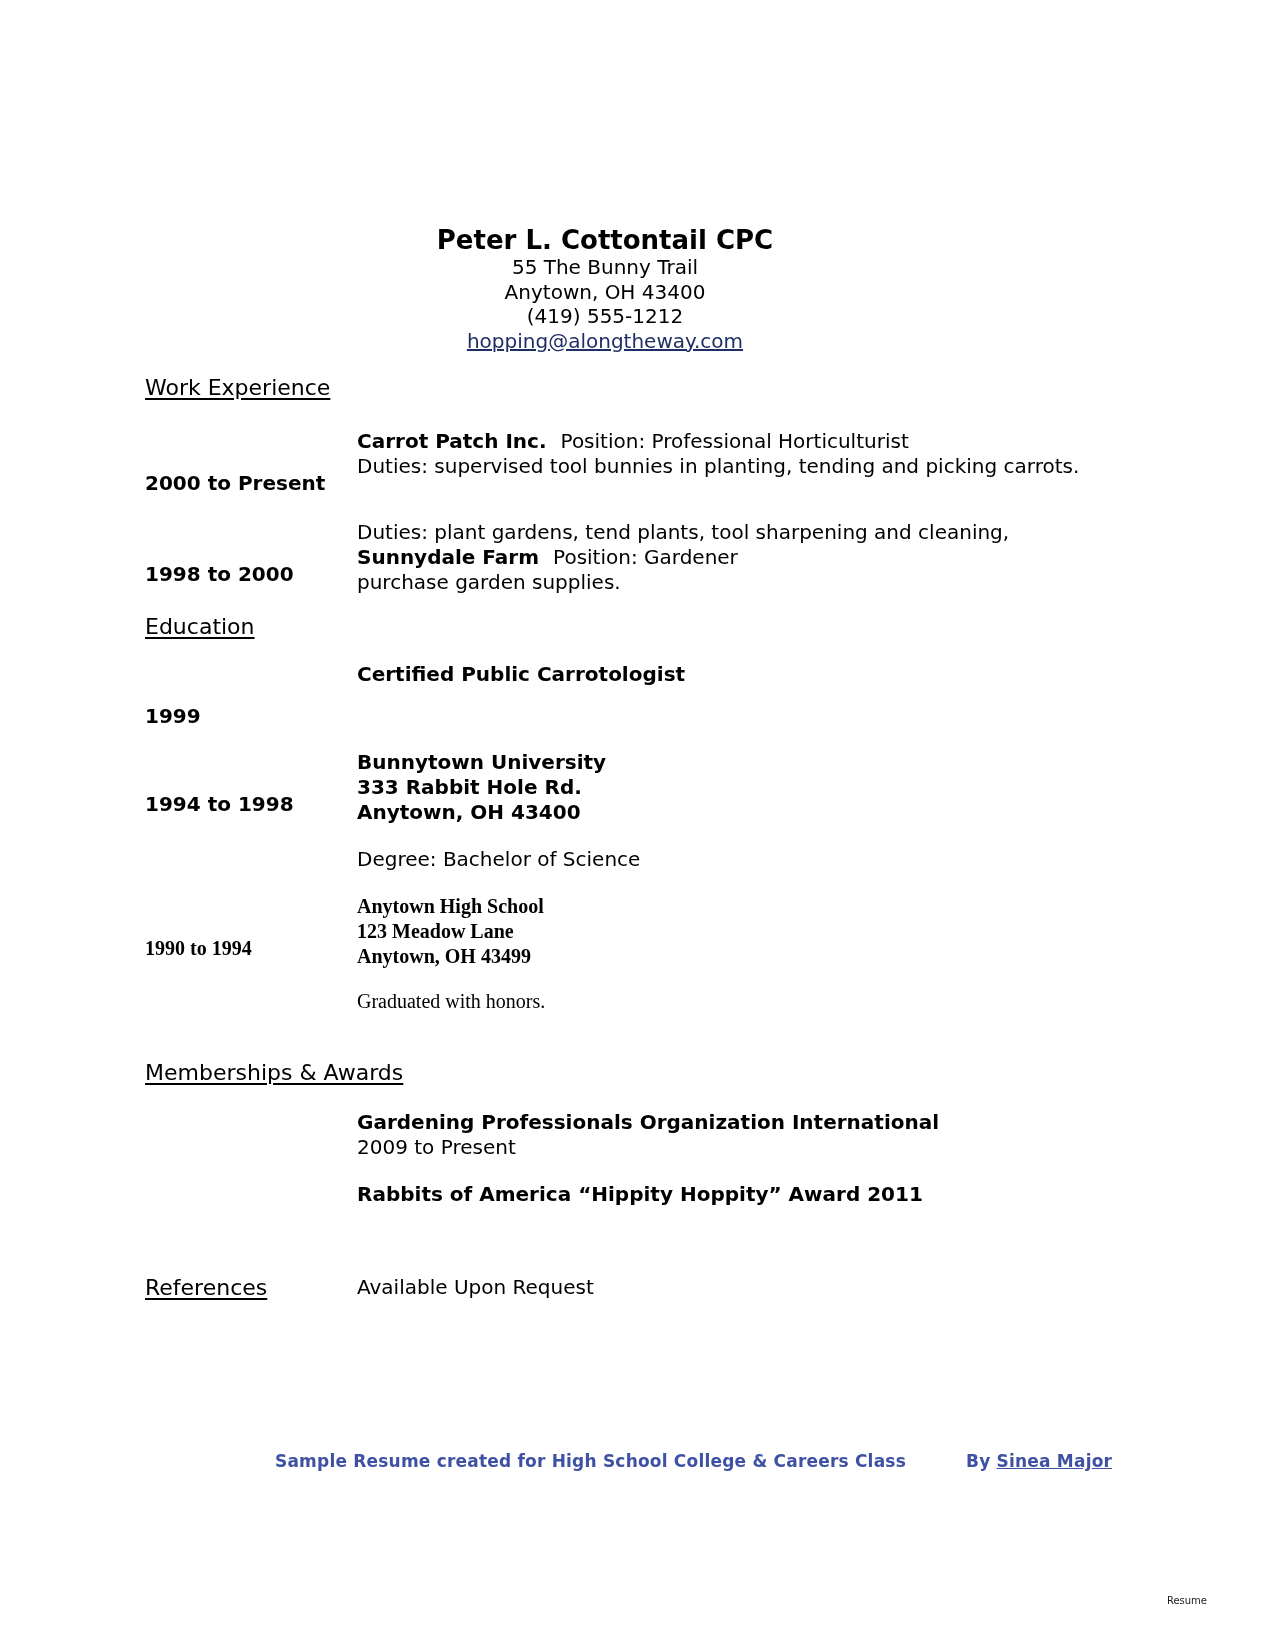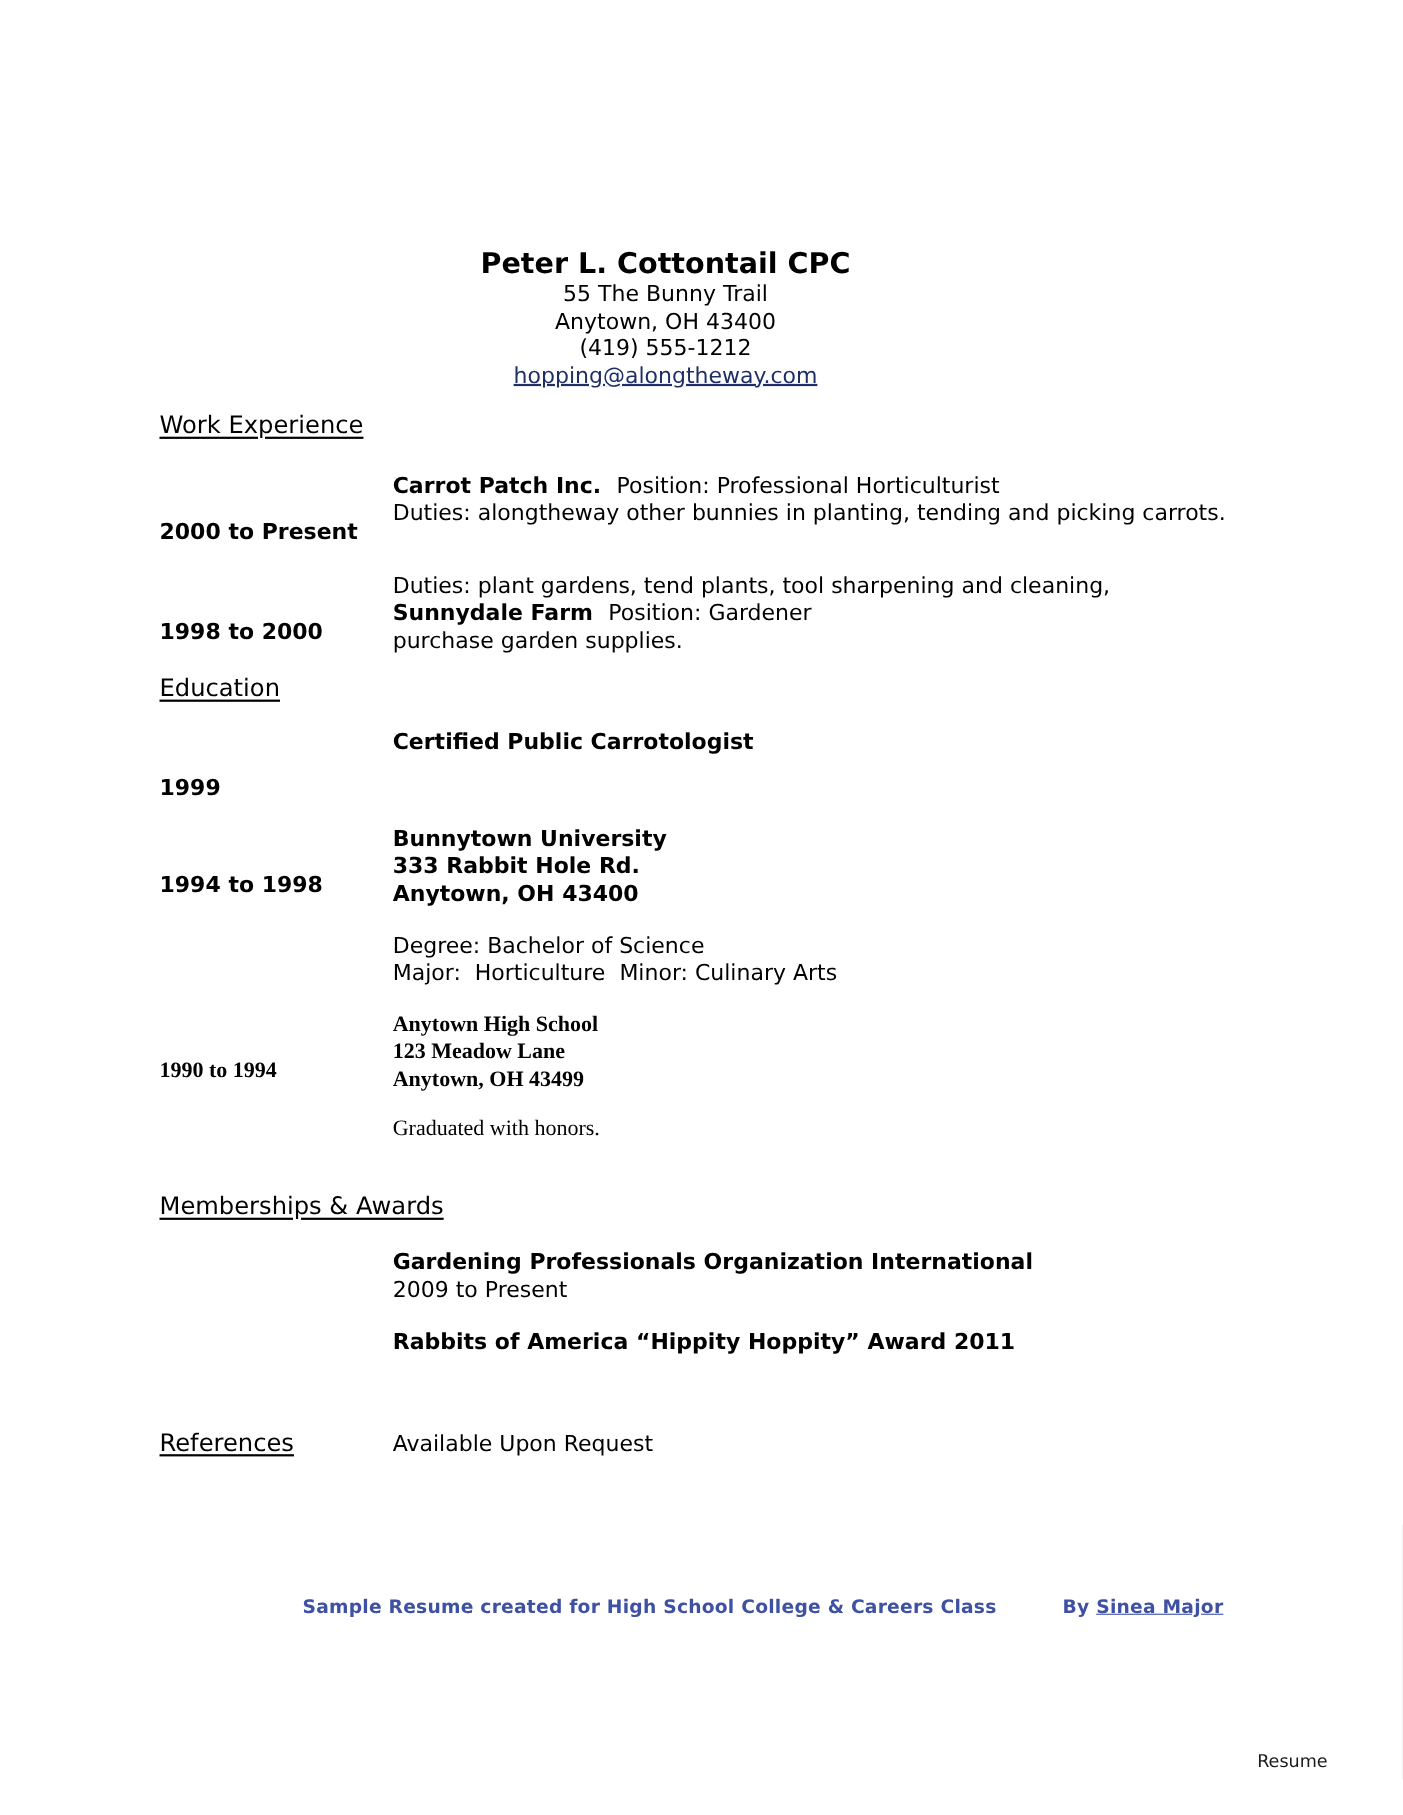--- a/index.html
+++ b/index.html
@@ -63,21 +63,21 @@
     display:flex; align-items:baseline; gap:60px;
     font-size:17px; line-height:22px;
     color:#3f51a3;
     font-weight:600;
     letter-spacing:0.2px;
     white-space:nowrap;
   }
   .footer .by-link { text-decoration:underline; cursor:pointer; color:#3f51a3; }
   .corner-label {
     position:absolute; right:68px; bottom:40px;
-    font-size:16px; line-height:18px; color:#1a1a1a;
+    font-size:10px; line-height:18px; color:#1a1a1a;
   }
 </style>
 </head>
 <body>
 
 <div class="page">
   <div class="content">
 
     <div class="header">
       <div class="name">Peter L. Cottontail CPC</div>
@@ -88,21 +88,21 @@
         <a class="email-link">hopping@alongtheway.com</a>
       </div>
     </div>
 
     <div class="section-title st-work">Work Experience</div>
 
     <div class="entry we-entry-1">
       <div class="date">2000 to Present</div>
       <div>
         <div class="line"><span class="company">Carrot Patch Inc.</span><span class="position">Position: Professional Horticulturist</span></div>
-        <div class="line">Duties: alongtheway other bunnies in planting, tending and picking carrots.</div>
+        <div class="line">Duties: supervised tool bunnies in planting, tending and picking carrots.</div>
       </div>
     </div>
 
     <div class="entry we-entry-2">
       <div class="date">1998 to 2000</div>
       <div>
         <div class="line">Duties: plant gardens, tend plants, tool sharpening and cleaning,</div>
         <div class="line"><span class="company">Sunnydale Farm</span><span class="position">Position: Gardener</span></div>
         <div class="line">purchase garden supplies.</div>
       </div>
@@ -118,21 +118,20 @@
     </div>
 
     <div class="entry edu-entry-2">
       <div class="date">1994 to 1998</div>
       <div>
         <div class="line bold">Bunnytown University</div>
         <div class="line bold">333 Rabbit Hole Rd.</div>
         <div class="line bold">Anytown, OH 43400</div>
         <div class="gap-block">
           <div class="line">Degree: Bachelor of Science</div>
-          <div class="line">Major:  Horticulture  Minor: Culinary Arts</div>
         </div>
       </div>
     </div>
 
     <div class="entry edu-entry-3">
       <div class="date">1990 to 1994</div>
       <div>
         <div class="line bold">Anytown High School</div>
         <div class="line bold">123 Meadow Lane</div>
         <div class="line bold">Anytown, OH 43499</div>

